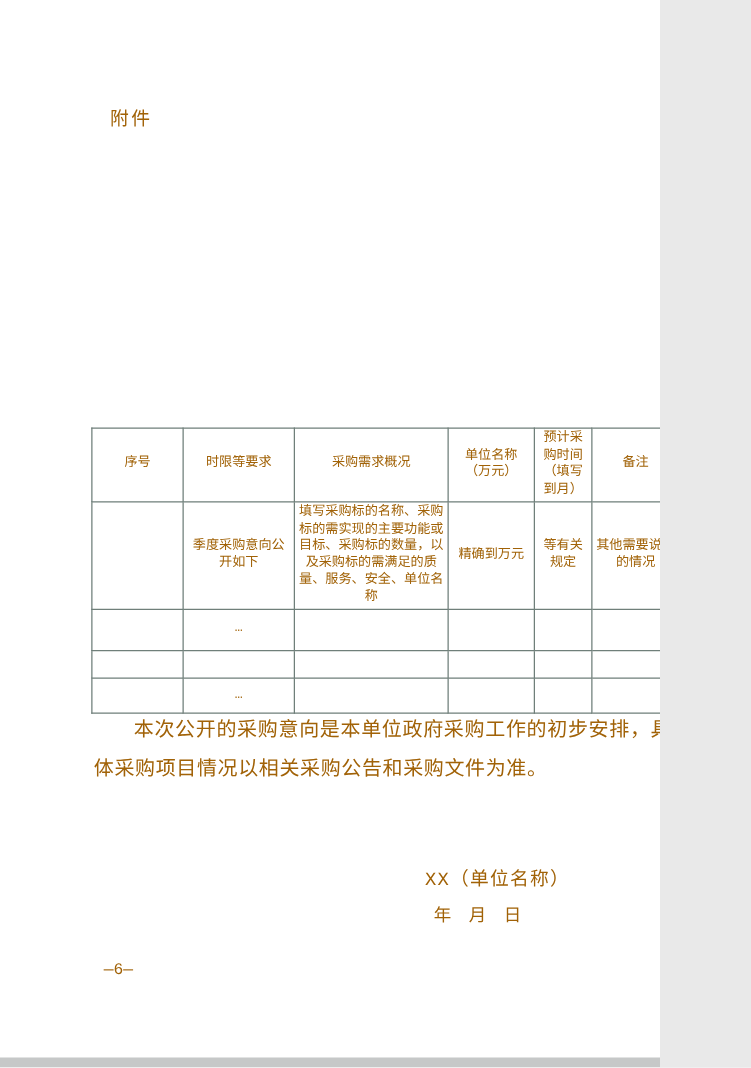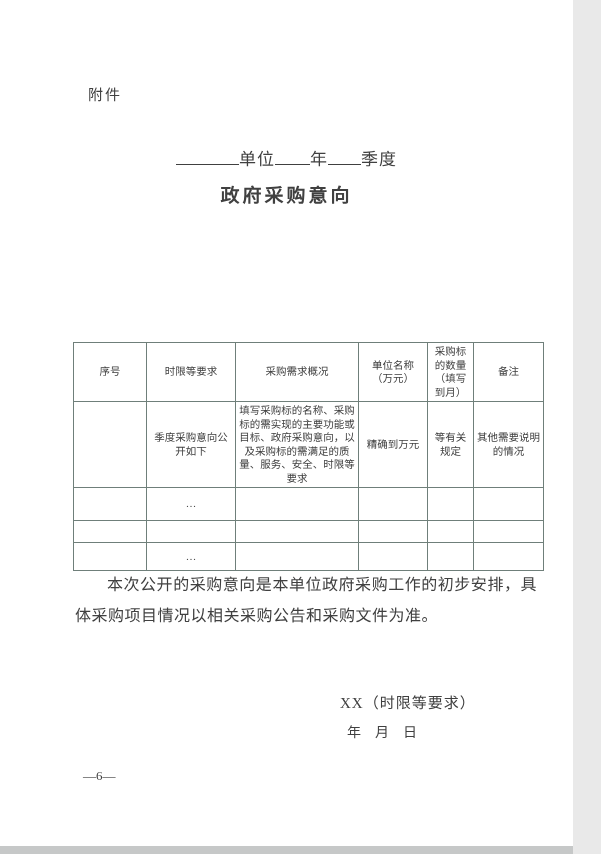--- a/index.html
+++ b/index.html
@@ -1,23 +1,23 @@
 <!DOCTYPE html>
 <html lang="zh-CN"><head>
 <meta charset="utf-8">
 <style>
   * { margin: 0; padding: 0; box-sizing: border-box; }
   html, body { background: #e9e9e9; }
   .page {
     position: relative;
-    width: 573px;
+    width: 528px;
     height: 854px;
     background: #ffffff;
-    color: #404040;
-    font-family: Liberation Serif, serif;
+    color: #a16207;
+    font-family: Liberation Mono, monospace;
     overflow: hidden;
   }
   .attachment {
     position: absolute;
     left: 88px; top: 83px;
     font-size: 15px;
     letter-spacing: 2px;
   }
   .title-block {
     position: absolute;
@@ -99,48 +99,44 @@
     background: #c6c8c8;
   }
 </style>
 </head>
 <body>
 
 <div class="page">
 
   <div class="attachment">附件</div>
 
-  <div class="title-block">
-    <div class="title-line1"><span class="blank" style="width:63px"></span><span>单位</span><span class="blank" style="width:35px"></span><span>年</span><span class="blank" style="width:33px"></span><span>季度</span></div>
-    <div class="title-line2">政府采购意向</div>
-  </div>
 
 
   <table class="doc-table">
     <colgroup>
       <col style="width:73px">
         <col style="width:89px">
         <col style="width:123px">
       <col style="width:69px">
         <col style="width:46px">
         <col style="width:70px">
     </colgroup>
     <tbody>
         <tr class="hdr">
       <th>序号</th>
       <th>时限等要求</th>
       <th>采购需求概况</th>
       <th>单位名称（万元）</th>
-      <th>采购标的数量（填写到月）</th>
+      <th>预计采购时间（填写到月）</th>
       <th>备注</th>
     </tr>
     <tr class="row-1">
       <td></td>
       <td>季度采购意向公开如下</td>
-      <td>填写采购标的名称、采购标的需实现的主要功能或目标、政府采购意向，以及采购标的需满足的质量、服务、安全、时限等要求</td>
+      <td>填写采购标的名称、采购标的需实现的主要功能或目标、采购标的数量，以及采购标的需满足的质量、服务、安全、单位名称</td>
       <td>精确到万元</td>
       <td>等有关规定</td>
       <td>其他需要说明的情况</td>
     </tr>
     <tr class="row-2">
       <td></td>
       <td>…</td>
       <td></td>
       <td></td>
       <td></td>
@@ -160,20 +156,20 @@
       <td></td>
       <td></td>
       <td></td>
       <td></td>
     </tr>
   </tbody>
     </table>
 
   <div class="para closing">本次公开的采购意向是本单位政府采购工作的初步安排，具体采购项目情况以相关采购公告和采购文件为准。</div>
 
-  <div class="sig-unit">XX（时限等要求）</div>
+  <div class="sig-unit">XX（单位名称）</div>
   <div class="sig-date">年　月　日</div>
 
   <div class="page-num">—6—</div>
 
   <div class="scan-strip"></div>
 
 </div>
 
 </body></html>

